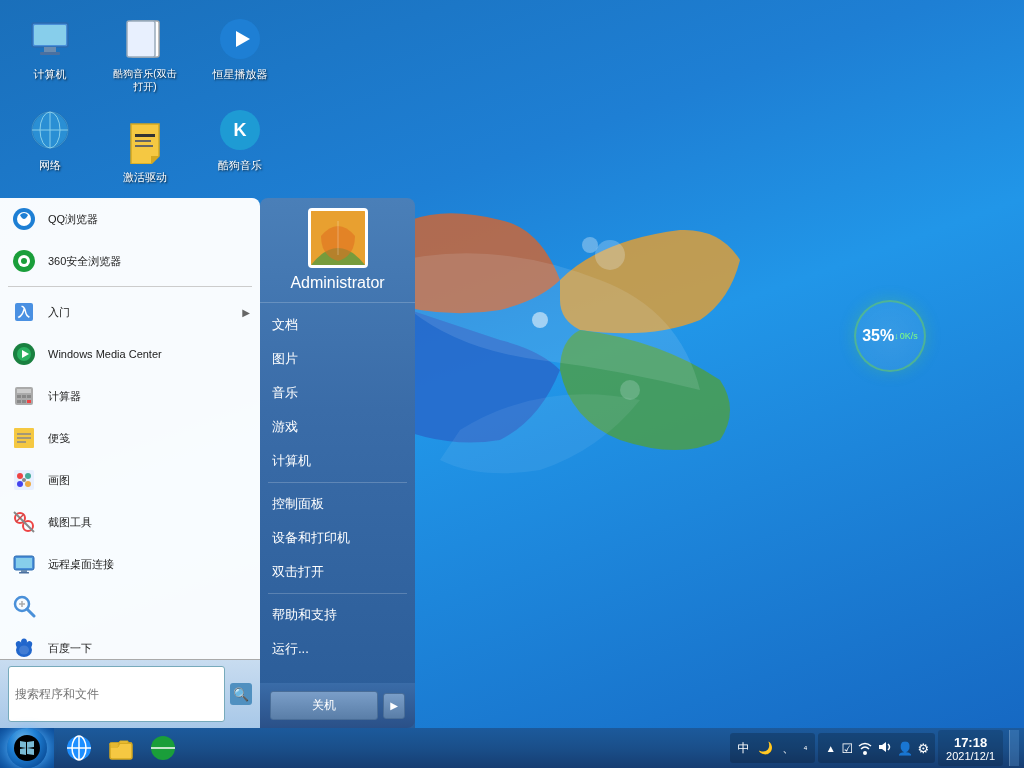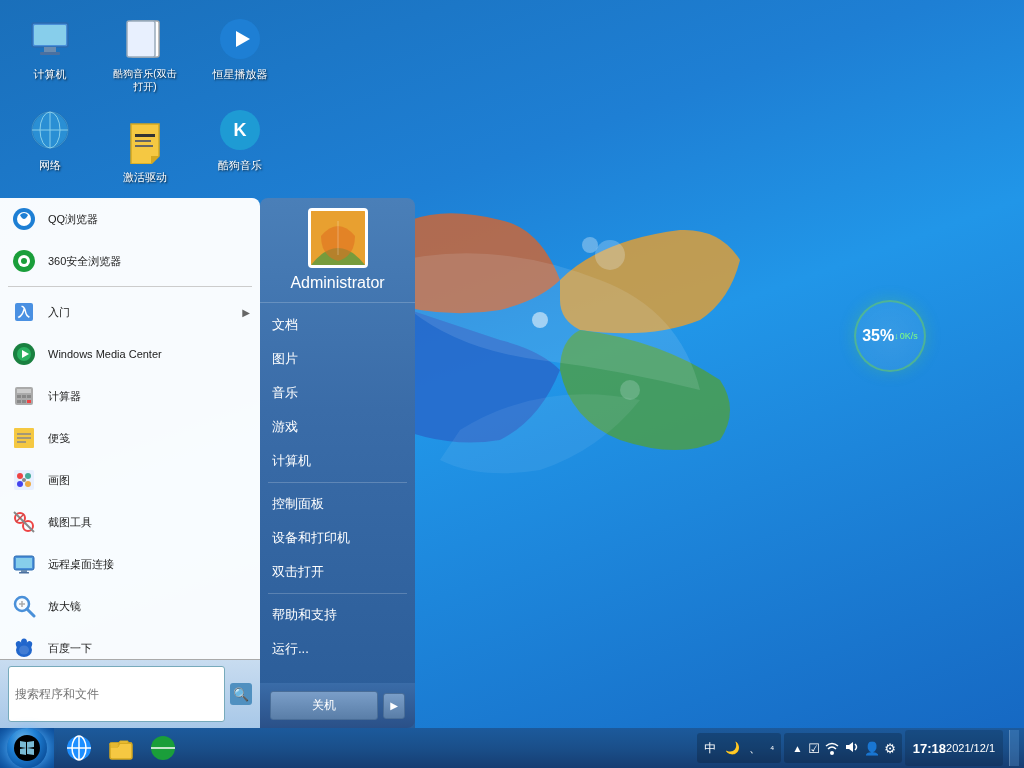--- a/index.html
+++ b/index.html
@@ -315,21 +315,21 @@
     }
 
     .tray-icon {
       color: white;
       font-size: 13px;
       cursor: pointer;
     }
 
     .clock-area {
       display: flex;
-      flex-direction: row;
+      flex-direction: column;
       align-items: center;
       background: rgba(0,0,0,0.15);
       padding: 2px 8px;
       border-radius: 3px;
       cursor: pointer;
       height: 36px;
       justify-content: center;
     }
     .clock-time {
       color: white;
@@ -648,21 +648,20 @@
 
         <div class="start-item">
           <div class="start-item-icon">
             <svg width="24" height="24" viewBox="0 0 24 24">
                 <circle cx="10" cy="10" r="7" fill="none" stroke="#4a90d9" stroke-width="2.5"></circle>
                 <line x1="15" y1="15" x2="22" y2="22" stroke="#4a90d9" stroke-width="3" stroke-linecap="round"></line>
                 <line x1="7" y1="10" x2="13" y2="10" stroke="#aaa" stroke-width="1.5"></line>
                 <line x1="10" y1="7" x2="10" y2="13" stroke="#aaa" stroke-width="1.5"></line>
               </svg>
           </div>
-          <span class="start-item-text">放大镜</span>
         </div>
 
         <div class="start-item">
           <div class="start-item-icon">
             <svg width="24" height="24" viewBox="0 0 24 24">
                 <ellipse cx="12" cy="14" rx="8" ry="7" fill="#2166cc"></ellipse>
                 <ellipse cx="7" cy="9" rx="3" ry="4" fill="#2166cc" transform="rotate(-20,7,9)"></ellipse>
                 <ellipse cx="17" cy="9" rx="3" ry="4" fill="#2166cc" transform="rotate(20,17,9)"></ellipse>
                 <ellipse cx="12" cy="6" rx="3" ry="3.5" fill="#2166cc"></ellipse>
                 <ellipse cx="12" cy="14" rx="5" ry="4.5" fill="white" opacity="0.15"></ellipse>

